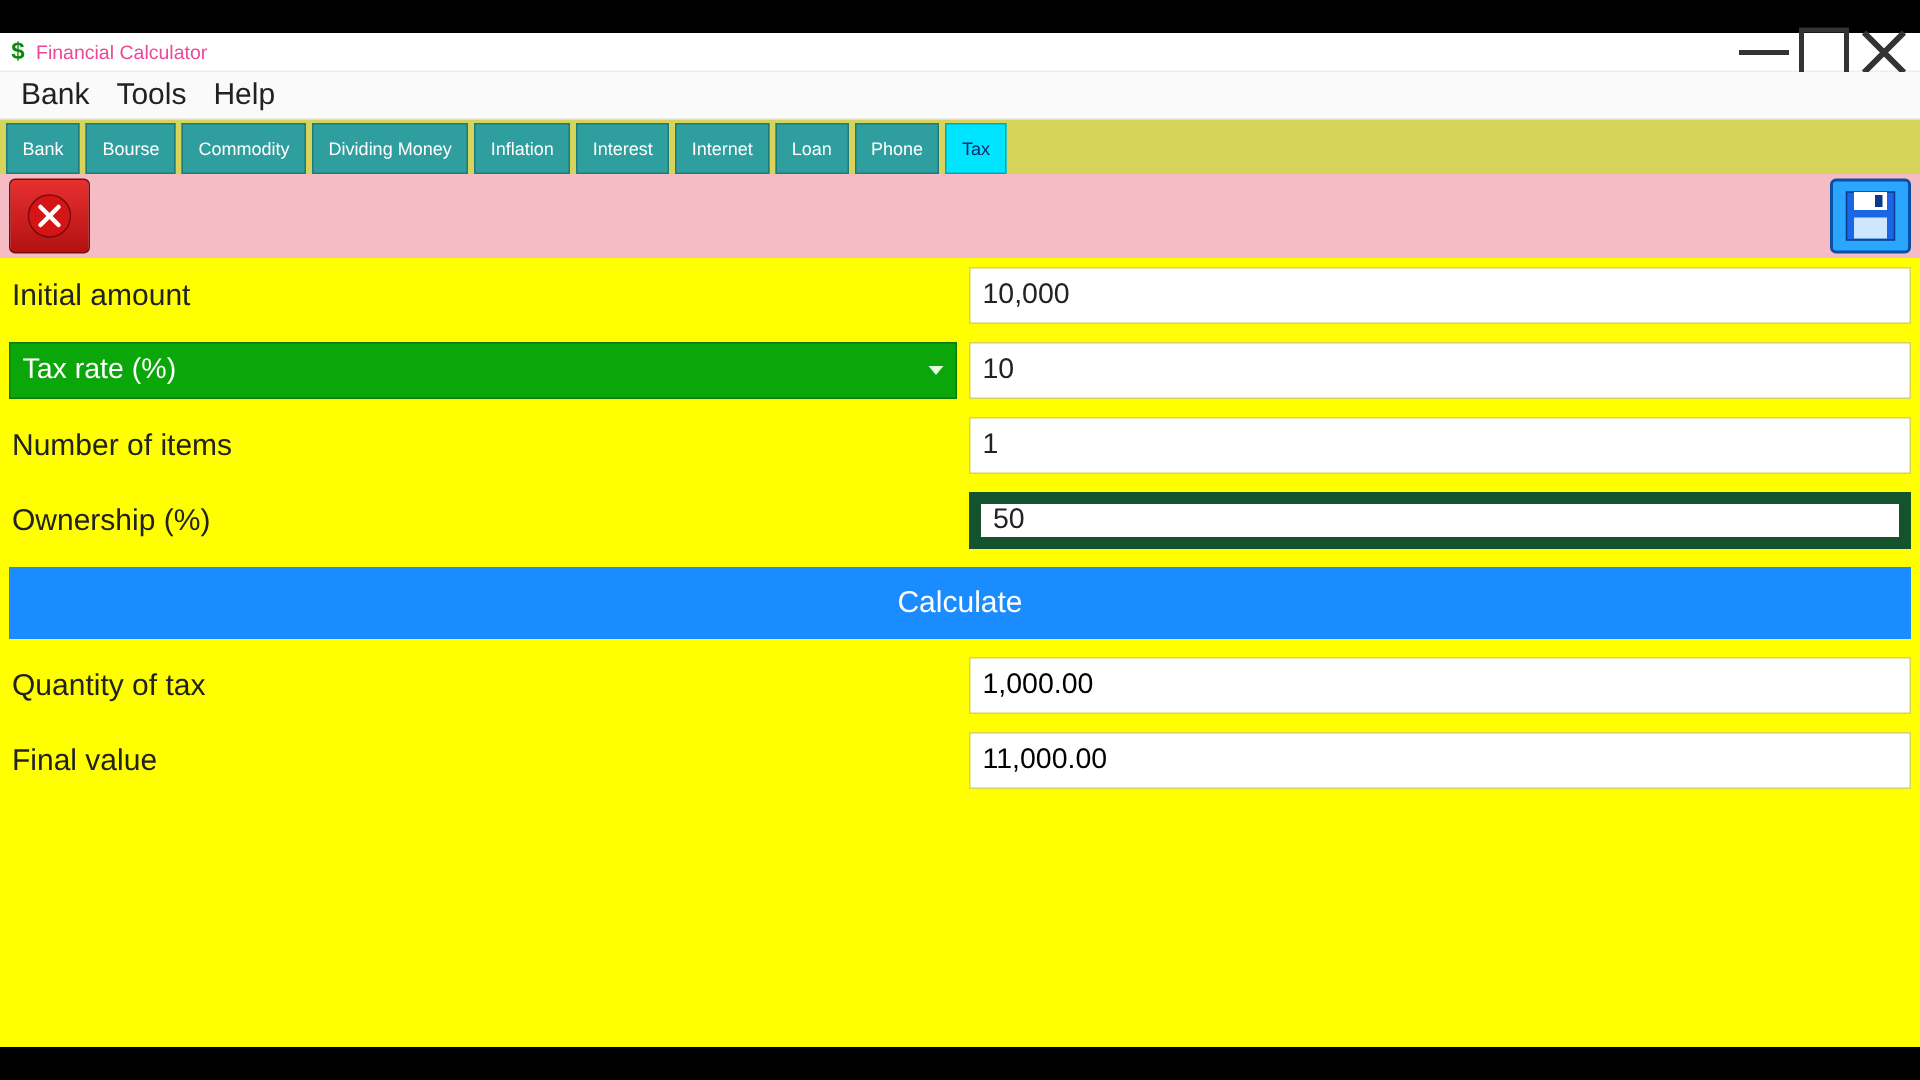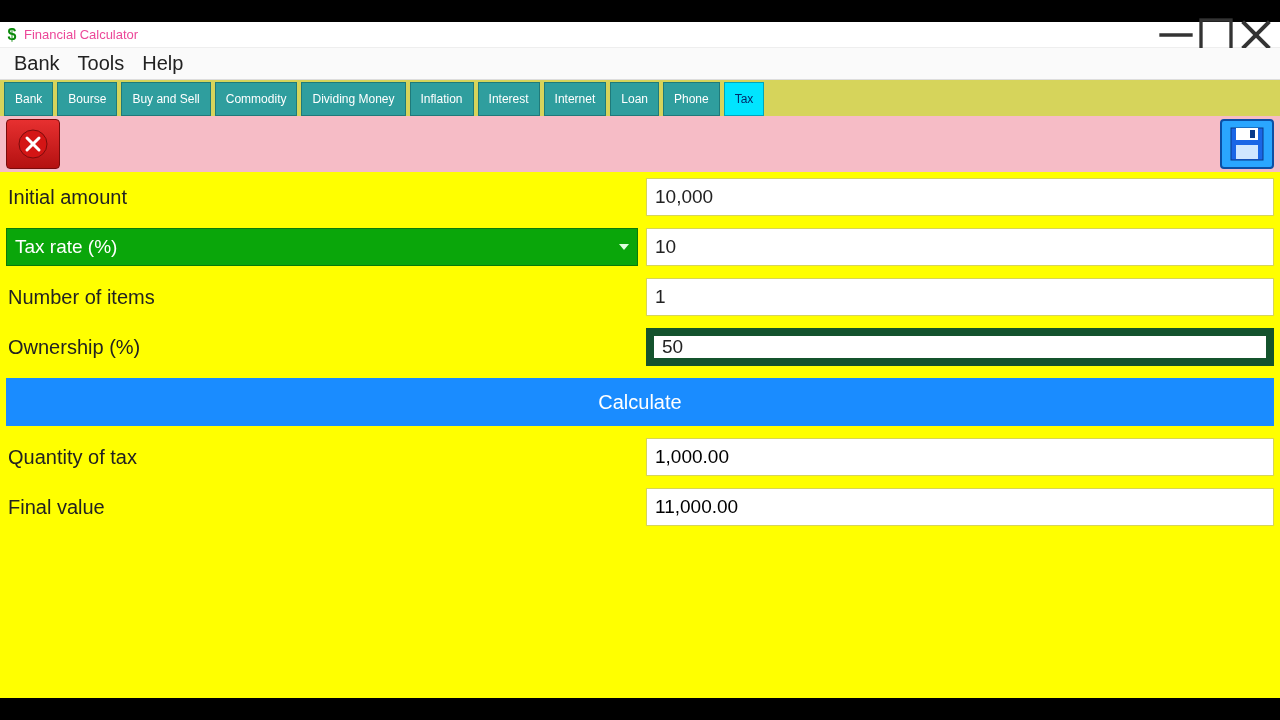--- a/index.html
+++ b/index.html
@@ -207,21 +207,20 @@
 
   <div class="menubar">
     <span class="menu-item">Bank</span>
     <span class="menu-item">Tools</span>
     <span class="menu-item">Help</span>
   </div>
 
   <div class="tabstrip">
     <div class="tab">Bank</div>
     <div class="tab">Bourse</div>
-    <div class="tab">Buy and Sell</div>
     <div class="tab">Commodity</div>
     <div class="tab">Dividing Money</div>
     <div class="tab">Inflation</div>
     <div class="tab">Interest</div>
     <div class="tab">Internet</div>
     <div class="tab">Loan</div>
     <div class="tab">Phone</div>
     <div class="tab active">Tax</div>
   </div>
 

